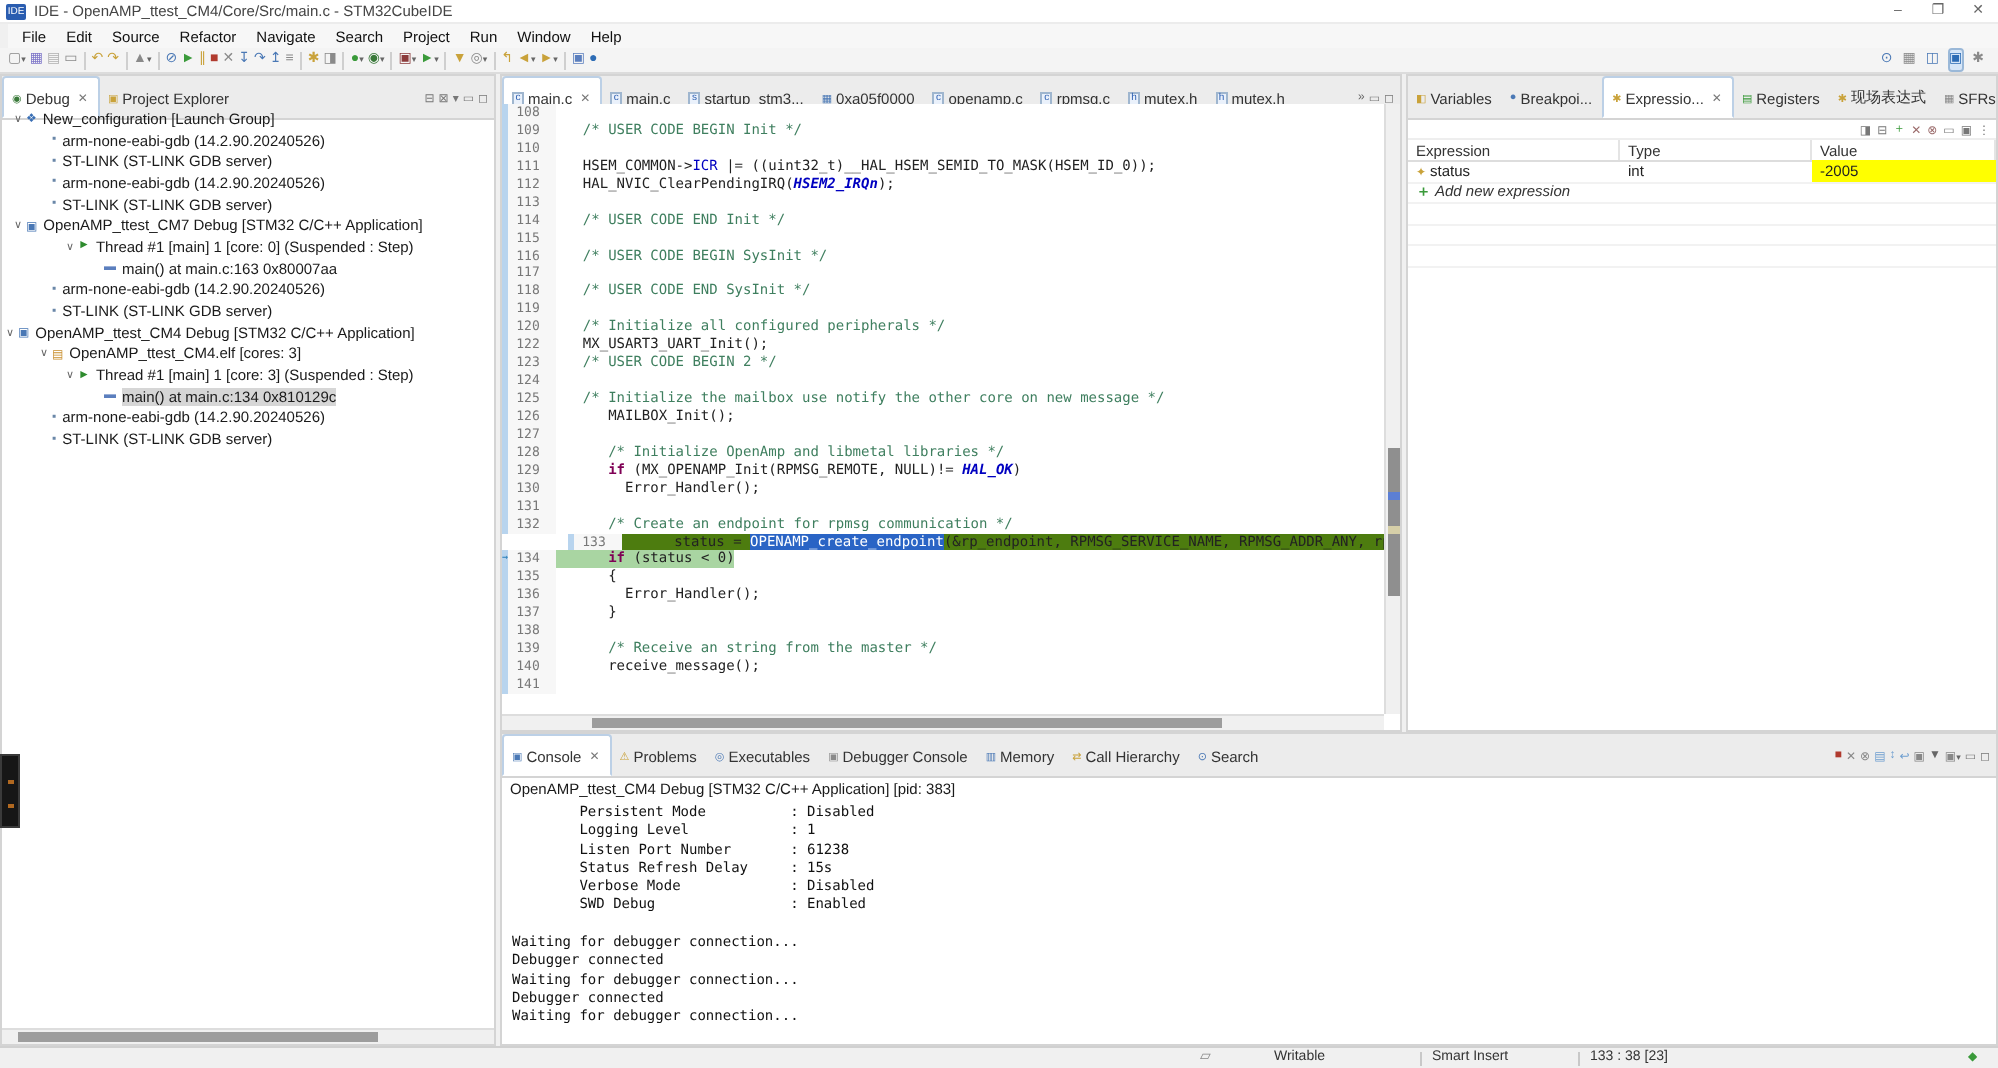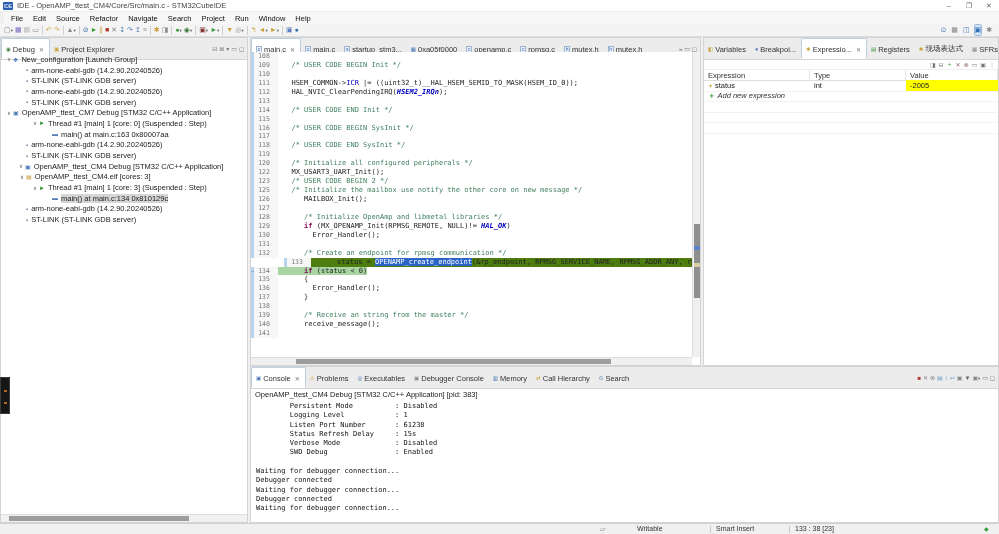--- a/index.html
+++ b/index.html
@@ -244,21 +244,21 @@
         <div class="trow" style="padding-left: 17px;">
           <span class="chev"></span>
           <span class="ticn" style="color: rgb(106, 135, 168);">▪</span>
           <span class="tlabel">arm-none-eabi-gdb (14.2.90.20240526)</span>
         </div>
         <div class="trow" style="padding-left: 17px;">
           <span class="chev"></span>
           <span class="ticn" style="color: rgb(106, 135, 168);">▪</span>
           <span class="tlabel">ST-LINK (ST-LINK GDB server)</span>
         </div>
-        <div class="trow" style="padding-left: 16px;">
+        <div class="trow" style="padding-left: 0;">
           <span class="chev">∨</span>
           <span class="ticn" style="color: rgb(74, 120, 181);">▣</span>
           <span class="tlabel">OpenAMP_ttest_CM4 Debug [STM32 C/C++ Application]</span>
         </div>
         <div class="trow" style="padding-left: 17px;">
           <span class="chev">∨</span>
           <span class="ticn" style="color: rgb(201, 143, 46);">▤</span>
           <span class="tlabel">OpenAMP_ttest_CM4.elf [cores: 3]</span>
         </div>
         <div class="trow" style="padding-left: 30px;">
@@ -337,20 +337,21 @@
         <div class="code-row"><span class="gut">113</span><span class="codeln"></span></div>
         <div class="code-row"><span class="gut">114</span><span class="codeln"><span class="s-c">  /* USER CODE END Init */</span></span></div>
         <div class="code-row"><span class="gut">115</span><span class="codeln"></span></div>
         <div class="code-row"><span class="gut">116</span><span class="codeln"><span class="s-c">  /* USER CODE BEGIN SysInit */</span></span></div>
         <div class="code-row"><span class="gut">117</span><span class="codeln"></span></div>
         <div class="code-row"><span class="gut">118</span><span class="codeln"><span class="s-c">  /* USER CODE END SysInit */</span></span></div>
         <div class="code-row"><span class="gut">119</span><span class="codeln"></span></div>
         <div class="code-row"><span class="gut">120</span><span class="codeln"><span class="s-c">  /* Initialize all configured peripherals */</span></span></div>
         <div class="code-row"><span class="gut">122</span><span class="codeln"><span>  MX_USART3_UART_Init();</span></span></div>
         <div class="code-row"><span class="gut">123</span><span class="codeln"><span class="s-c">  /* USER CODE BEGIN 2 */</span></span></div>
+        <div class="code-row"><span class="gut">124</span><span class="codeln"></span></div>
         <div class="code-row"><span class="gut">125</span><span class="codeln"><span class="s-c">  /* Initialize the mailbox use notify the other core on new message */</span></span></div>
         <div class="code-row"><span class="gut">126</span><span class="codeln"><span>     MAILBOX_Init();</span></span></div>
         <div class="code-row"><span class="gut">127</span><span class="codeln"></span></div>
         <div class="code-row"><span class="gut">128</span><span class="codeln"><span class="s-c">     /* Initialize OpenAmp and libmetal libraries */</span></span></div>
         <div class="code-row"><span class="gut">129</span><span class="codeln"><span>     </span><span class="s-k">if</span><span> (MX_OPENAMP_Init(RPMSG_REMOTE, NULL)!= </span><span class="s-m">HAL_OK</span><span>)</span></span></div>
         <div class="code-row"><span class="gut">130</span><span class="codeln"><span>       Error_Handler();</span></span></div>
         <div class="code-row"><span class="gut">131</span><span class="codeln"></span></div>
         <div class="code-row"><span class="gut">132</span><span class="codeln"><span class="s-c">     /* Create an endpoint for rpmsg communication */</span></span></div>
         <div class="code-row row-sel"><span class="gut">133</span><span class="codeln"><span>     status = </span><span class="s-sel">OPENAMP_create_endpoint</span><span>(&amp;rp_endpoint, RPMSG_SERVICE_NAME, RPMSG_ADDR_ANY, rpmsg_recv</span></span></div>
         <div class="code-row"><span class="gut">134<span class="marker" style="color: rgb(44, 127, 184);">→</span></span><span class="codeln cur-line"><span>     </span><span class="s-k">if</span><span> (status &lt; 0)</span></span></div>

